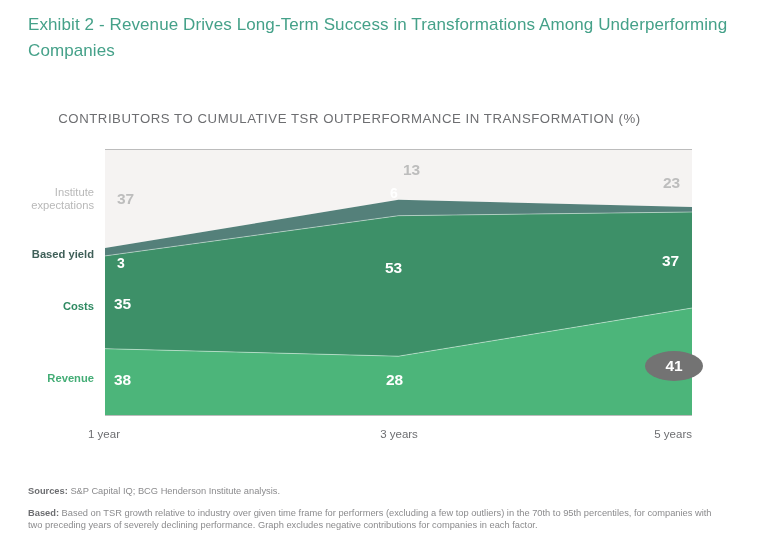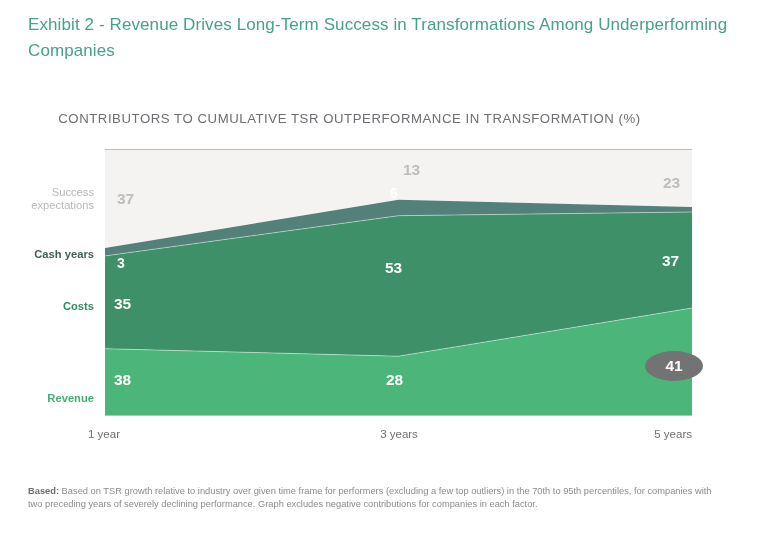--- a/index.html
+++ b/index.html
@@ -83,21 +83,21 @@
     left: 8px;
     line-height: 13px;
   }
   #series-name-investor {
     top: 186px;
     color: #b8b8b8;
     font-weight: normal;
   }
   #series-name-cash { top: 248px; color: #3f5f58; }
   #series-name-costs { top: 300px; color: #2f8a62; }
-  #series-name-revenue { top: 392px; color: #44ad76; text-align: right; }
+  #series-name-revenue { top: 372px; color: #44ad76; text-align: right; }
 
   .dlabel {
     position: absolute;
     font-size: 15.5px;
     font-weight: bold;
     color: #ffffff;
     white-space: nowrap;
   }
   .dlabel.muted { color: #bdbdbd; }
   .dlabel.small { font-size: 14px; }
@@ -171,22 +171,22 @@
 
     <polygon fill="#3d9068" points="0,105.9 293.5,65.7 587,62.0 587,158.0 293.5,206.2 0,198.7"></polygon>
 
     <polygon fill="#4cb57a" points="0,198.7 293.5,206.2 587,158.0 587,265 293.5,265 0,265"></polygon>
 
     <polyline fill="none" stroke="#ffffff" stroke-width="0.8" stroke-opacity="0.55" points="0,105.9 293.5,65.7 587,62.0"></polyline>
     <polyline fill="none" stroke="#ffffff" stroke-width="0.8" stroke-opacity="0.55" points="0,198.7 293.5,206.2 587,158.0"></polyline>
   </svg>
 </div>
 
-<div class="series-name" id="series-name-investor">Success expectations</div>
-<div class="series-name" id="series-name-cash">Cash years</div>
+<div class="series-name" id="series-name-investor">Institute expectations</div>
+<div class="series-name" id="series-name-cash">Based yield</div>
 <div class="series-name" id="series-name-costs">Costs</div>
 <div class="series-name" id="series-name-revenue">Revenue</div>
 
 <div class="dlabel muted" id="dl-inv-0">37</div>
 <div class="dlabel muted" id="dl-inv-1">13</div>
 <div class="dlabel muted" id="dl-inv-2">23</div>
 
 <div class="dlabel small" id="dl-cash-0">3</div>
 <div class="dlabel small" id="dl-cash-1">6</div>
 
@@ -199,17 +199,21 @@
 
 <div id="highlight-bubble">
   <span>41</span>
 </div>
 
 <div class="cat-axis-label" id="cat-label-0">1 year</div>
 <div class="cat-axis-label" id="cat-label-1">3 years</div>
 <div class="cat-axis-label" id="cat-label-2">5 years</div>
 
 <div id="footer">
+  <div class="foot-line" id="sources-line">
+    <span class="foot-label">Sources:</span>
+    <span>S&amp;P Capital IQ; BCG Henderson Institute analysis.</span>
+  </div>
   <div class="foot-line" id="note-line">
     <span class="foot-label">Based:</span>
     <span>Based on TSR growth relative to industry over given time frame for performers (excluding a few top outliers) in the 70th to 95th percentiles, for companies with two preceding years of severely declining performance. Graph excludes negative contributions for companies in each factor.</span>
   </div>
 </div>
 
 </body></html>

